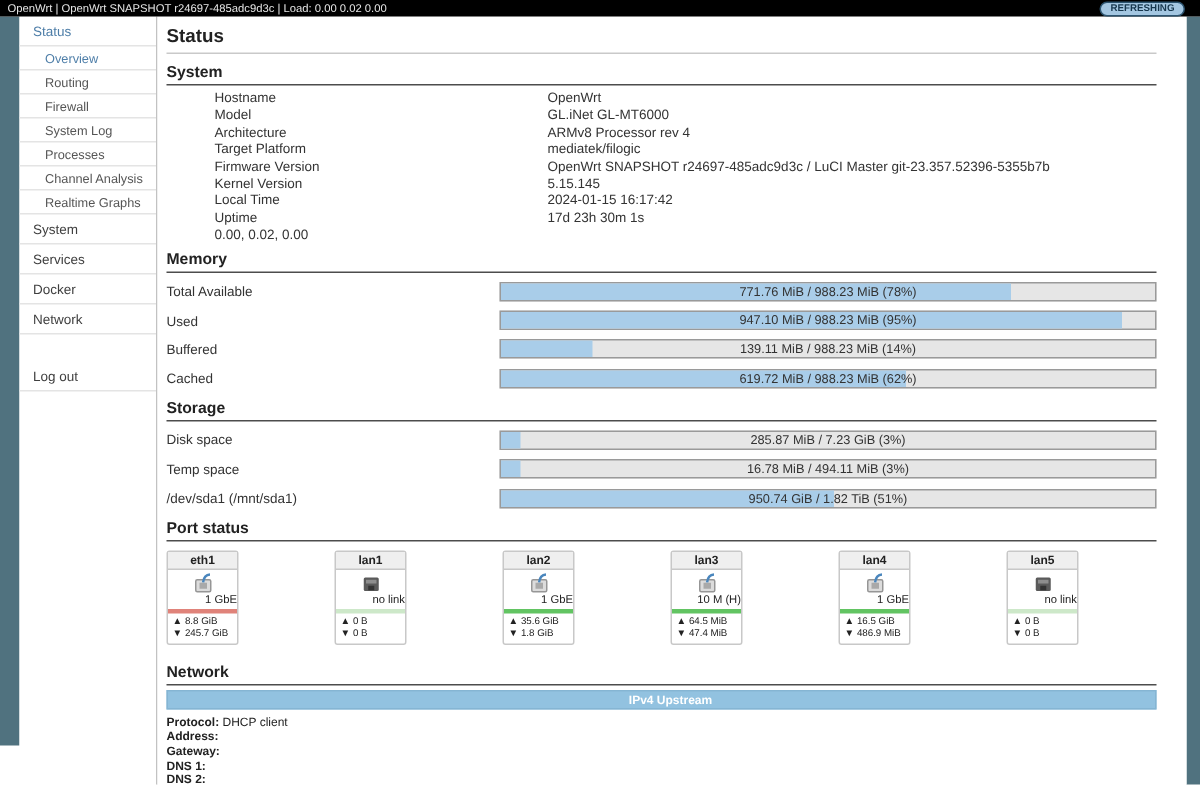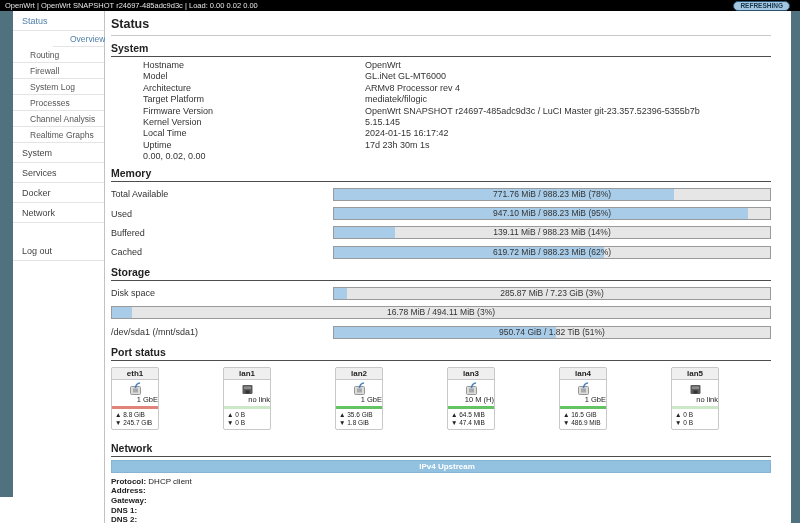--- a/index.html
+++ b/index.html
@@ -14,21 +14,21 @@
   
   .strip-left { position:absolute; left:0; top:11px; width:13px; height:486px; background:#50727f; }
   .strip-right { position:absolute; right:0; top:11px; width:9px; height:512px; background:#50727f; }
   
   .sidebar { position:absolute; left:13px; top:11px; width:92px; height:512px; background:#fff;
     border-right:1px solid #c2c2c2; }
   .menu-item { font-size:9px; color:#4d4d4d; padding:3px 2px 2px 9px; border-bottom:1px solid #e4e4e4;
     cursor:pointer; line-height:10px; }
   .menu-item.lvl2 { padding-left:17px; font-size:8.5px; color:#555; }
   .menu-item.open { color:#4e7ea8; }
-  .menu-item.active { color:#4e7ea8;margin-left:40px; }
+  .menu-item.active { color:#4e7ea8; }
   .menu-item.lvl1 { padding-top:5px; padding-bottom:4px; color:#3f3f3f; }
   .menu-item.lvl1.open { color:#4e7ea8; }
   .menu-gap { height:18px; border-bottom:none; }
   
   .content { position:absolute; left:105px; top:11px; width:686px; height:512px; background:#fff;
     padding:4px 20px 0 6px; overflow:hidden; }
   .page-title { font-size:12.5px; font-weight:bold; color:#222; margin:2px 0 4px; }
   .title-rule { border:none; border-top:1px solid #c9c9c9; margin:0 0 2px; }
   .sec-head { font-size:10.5px; font-weight:bold; color:#222; padding:4px 0 2px;
     border-bottom:1px solid #4d4d4d; margin-bottom:3px; }
@@ -161,20 +161,21 @@
 
   <div class="sec-head">Storage</div>
   <div class="bar-row">
       <span class="k">Disk space</span>
       <span class="bar">
         <span class="fill" style="width: 3%;"></span>
         <span class="txt">285.87 MiB / 7.23 GiB (3%)</span>
       </span>
     </div>
   <div class="bar-row">
+      <span class="k">Temp space</span>
       <span class="bar">
         <span class="fill" style="width: 3%;"></span>
         <span class="txt">16.78 MiB / 494.11 MiB (3%)</span>
       </span>
     </div>
   <div class="bar-row">
       <span class="k">/dev/sda1 (/mnt/sda1)</span>
       <span class="bar">
         <span class="fill" style="width: 51%;"></span>
         <span class="txt">950.74 GiB / 1.82 TiB (51%)</span>

